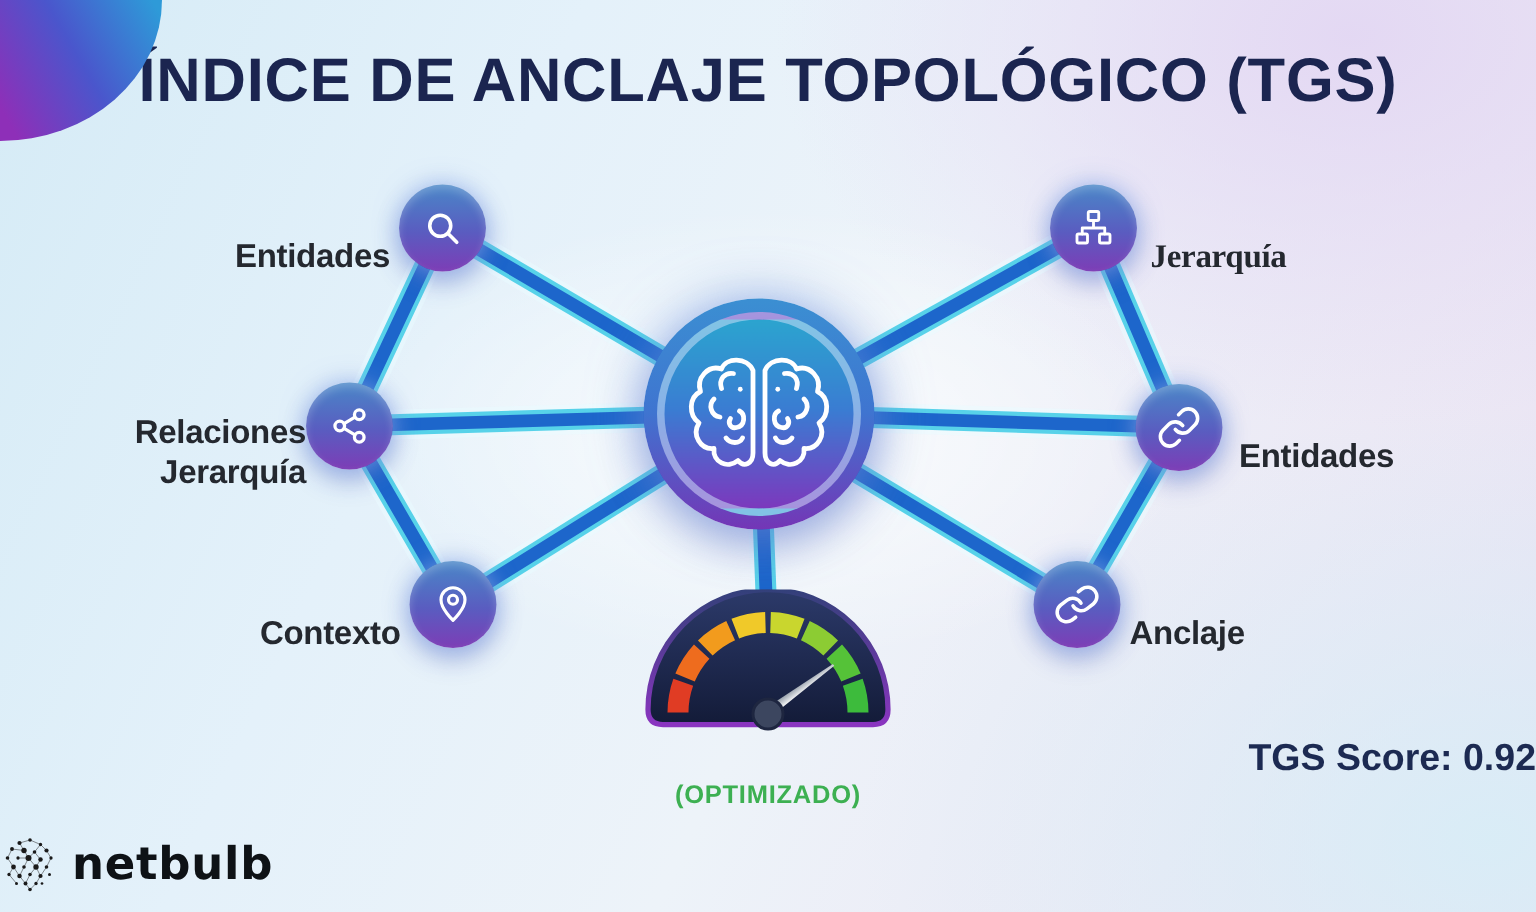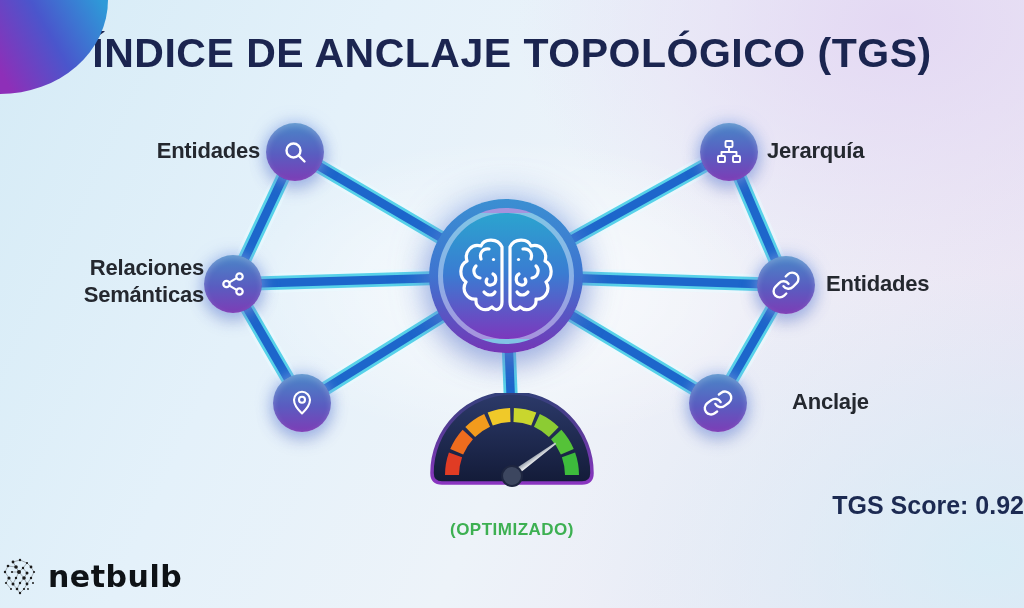--- a/index.html
+++ b/index.html
@@ -25,28 +25,28 @@
     box-shadow:0 0 16px rgba(140,170,235,.75),0 8px 16px rgba(70,90,180,.35),inset 0 3px 6px rgba(255,255,255,.22);}
   .center-node{position:absolute;left:429px;top:199px;width:154px;height:154px;border-radius:50%;z-index:2;
     display:flex;align-items:center;justify-content:center;
     background:linear-gradient(180deg,#3b8fd2 0%,#3f74d0 50%,#7436b6 100%);
     box-shadow:0 0 36px rgba(110,150,225,.65),0 12px 28px rgba(80,90,180,.35);}
   .center-inner{width:136px;height:136px;border-radius:50%;
     border:5px solid rgba(203,222,248,.55);box-sizing:border-box;
     background:linear-gradient(180deg,#2ba4cf 0%,#3a7cd2 48%,#7c38bd 100%);
     display:flex;align-items:center;justify-content:center;}
   .node-label{position:absolute;z-index:2;font-size:22px;font-weight:700;color:#24282f;
-    letter-spacing:-.2px;line-height:1.22;}
+    letter-spacing:-.2px;line-height:1.22;margin-top:20px;}
   .lbl-right{text-align:right;}
   #label-entidades{right:764px;top:138px;}
   #label-relaciones{right:820px;top:255px;width:150px;}
   #label-contexto{right:757px;top:389px;}
-  #label-jerarquia{left:767px;top:138px;}
+  #label-jerarquia{left:767px;top:138px;font-family:Liberation Serif, serif;}
   #label-coherencia{left:826px;top:271px;}
-  #label-anclaje{left:792px;top:389px;}
+  #label-anclaje{left:753px;top:389px;}
   #gauge-svg{position:absolute;left:427px;top:393px;z-index:3;}
   .score-label{position:absolute;left:0;top:491px;width:100%;text-align:right;z-index:3;
     font-size:25px;font-weight:700;color:#1c2a52;}
   .status-label{position:absolute;left:0;top:520px;width:100%;text-align:center;z-index:3;
     font-size:17px;font-weight:700;letter-spacing:.5px;}
   .logo{position:absolute;left:0;top:553px;width:100%;height:46px;z-index:3;
     display:flex;align-items:center;justify-content:flex-start;gap:8px;}
   .logo-text{font-family:"DejaVu Sans",sans-serif;font-size:30px;font-weight:700;
     color:#0e1216;letter-spacing:.5px;}
   .icon-svg{display:block;}
@@ -159,21 +159,22 @@
           <path d="M37 48 C 41 50, 41 58, 35 59 C 31 60, 29 56, 31 53"></path>
           <path d="M28 66 C 31 70, 37 70, 39 66"></path>
           <circle cx="37.5" cy="33.5" r="1.6" fill="#fff" stroke="none"></circle>
         </g>
         <use href="#brain-half" transform="translate(100 0) scale(-1 1)"></use>
       </svg>
     </div>
   </div>
 
   <div class="node-label lbl-right" id="label-entidades">Entidades</div>
-  <div class="node-label lbl-right" id="label-relaciones">Relaciones Semánticas</div>
+  <div class="node-label lbl-right" id="label-relaciones">Relaciones Jerarquía</div>
+  <div class="node-label lbl-right" id="label-contexto">Contexto</div>
   <div class="node-label" id="label-jerarquia">Jerarquía</div>
   <div class="node-label" id="label-coherencia">Entidades</div>
   <div class="node-label" id="label-anclaje">Anclaje</div>
 
   <svg id="gauge-svg" width="170" height="95" viewBox="0 0 170 95">
     <defs>
       <linearGradient id="gaugeGrad" x1="0" y1="0" x2="0" y2="1">
         <stop offset="0" stop-color="#2c3a6a"></stop>
           <stop offset="1" stop-color="#131b38"></stop>
       </linearGradient>

